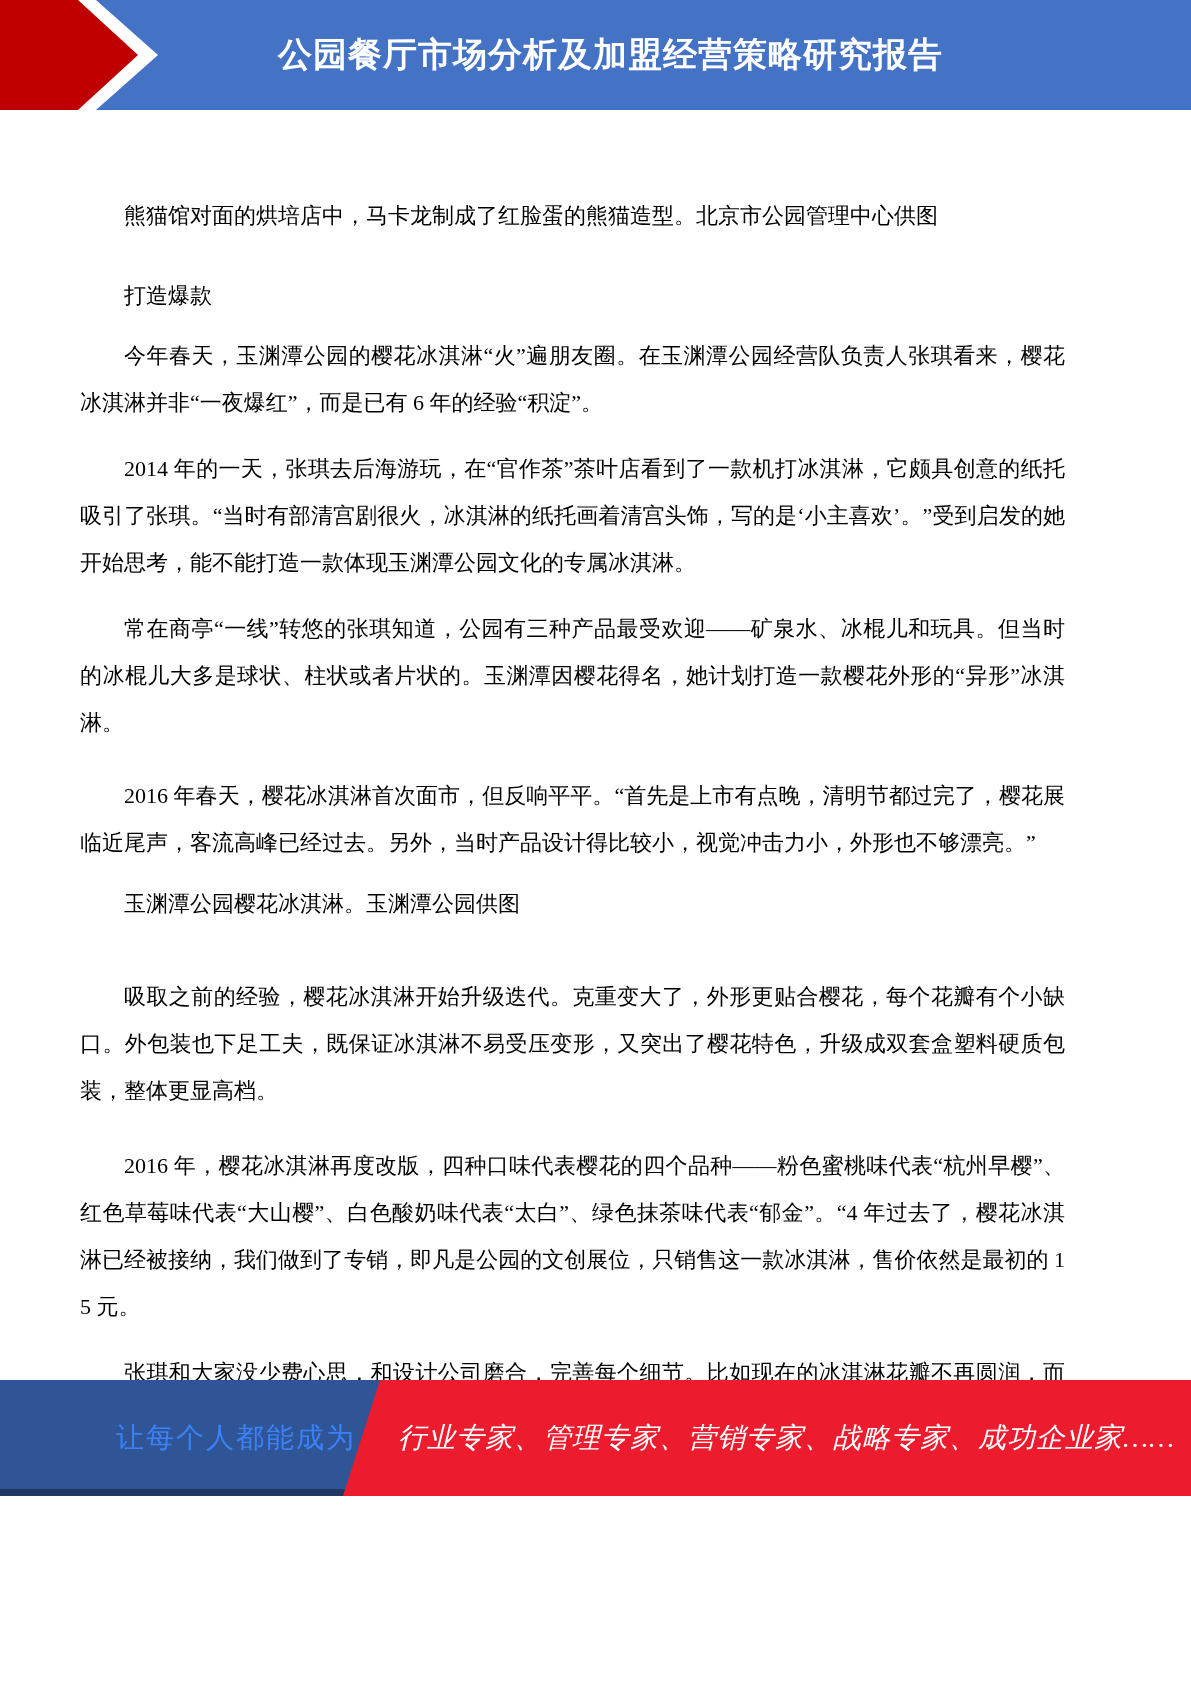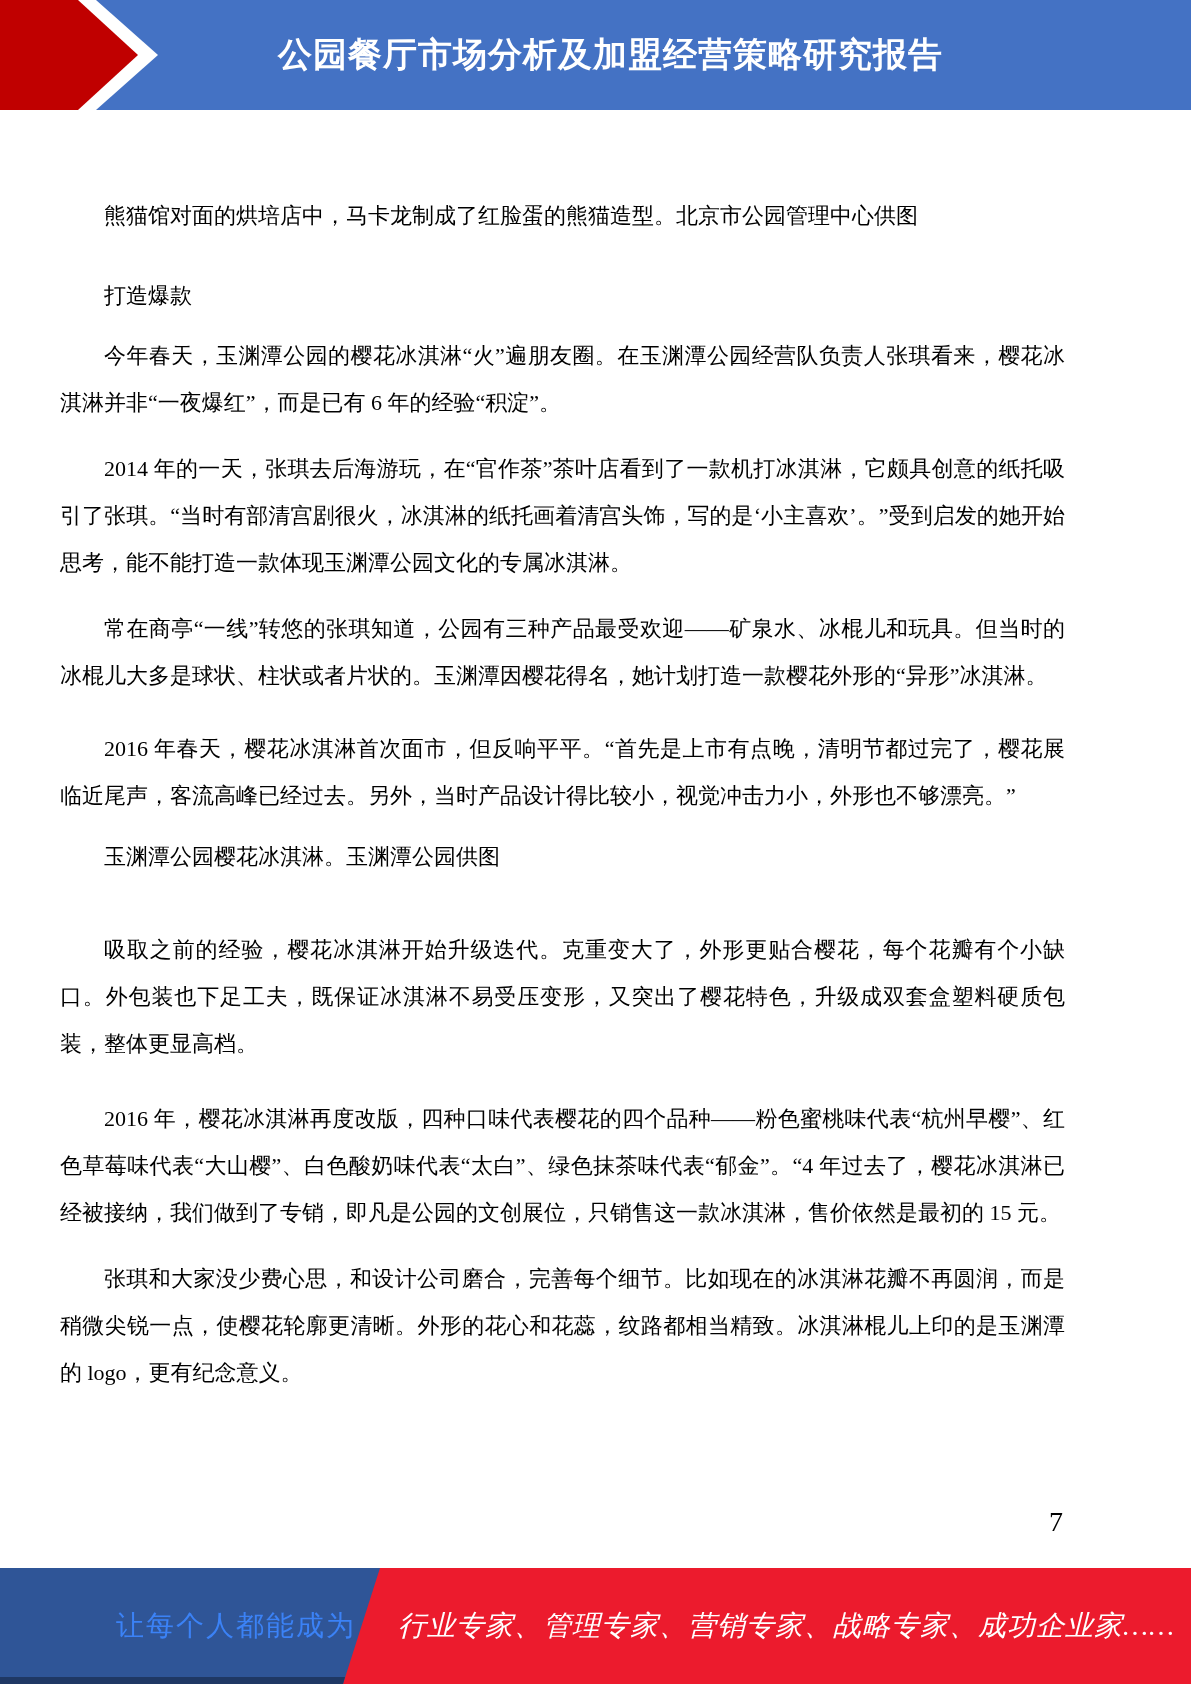--- a/index.html
+++ b/index.html
@@ -1,18 +1,18 @@
 <!DOCTYPE html>
 <html><head>
 <meta charset="utf-8">
 <style>
   html,body{margin:0;padding:0;background:#ffffff;}
   .page{
     position:relative;
-    width:1191px;height:1684px;
+    width:1191px;height:1496px;
     margin:0 auto;
     background:#ffffff;
     overflow:hidden;
     font-family:"Liberation Serif","DejaVu Serif",serif;
     color:#000;
   }
   
   .header{
     position:absolute;top:0;left:0;
     width:1191px;height:110px;
@@ -22,21 +22,21 @@
   .header-title{
     position:absolute;left:130px;right:100px;top:0;height:110px;
     display:flex;align-items:center;justify-content:center;
     font-family:"Liberation Sans","DejaVu Sans",sans-serif;
     font-weight:bold;font-size:34px;color:#ffffff;
     letter-spacing:1px;white-space:nowrap;
   }
   
   .article{
     position:absolute;top:110px;left:0;right:0;
-    padding:82px 126px 0 60px;
+    padding:82px 126px 0 80px;
   }
   .article p{
     margin:0 0 19px 0;
     font-size:22px;line-height:47px;
     text-indent:2em;
     text-align:justify;
     word-break:break-all;
   }
   .article p:nth-of-type(1){margin-bottom:33px;}
   .article p:nth-of-type(2){margin-bottom:13px;}

